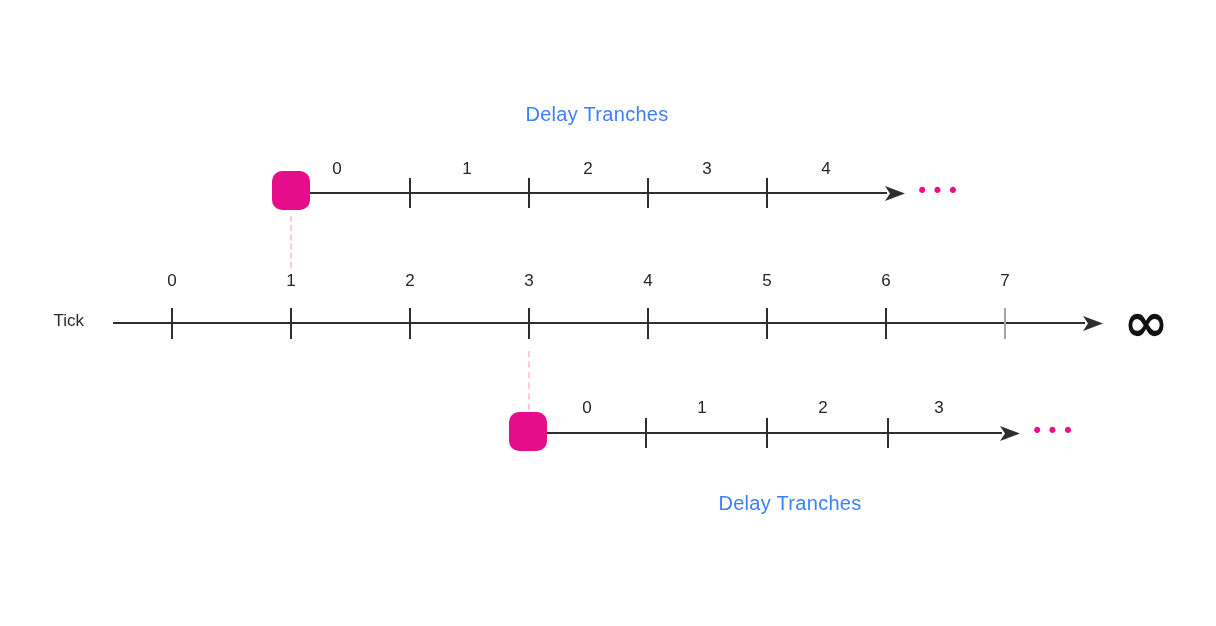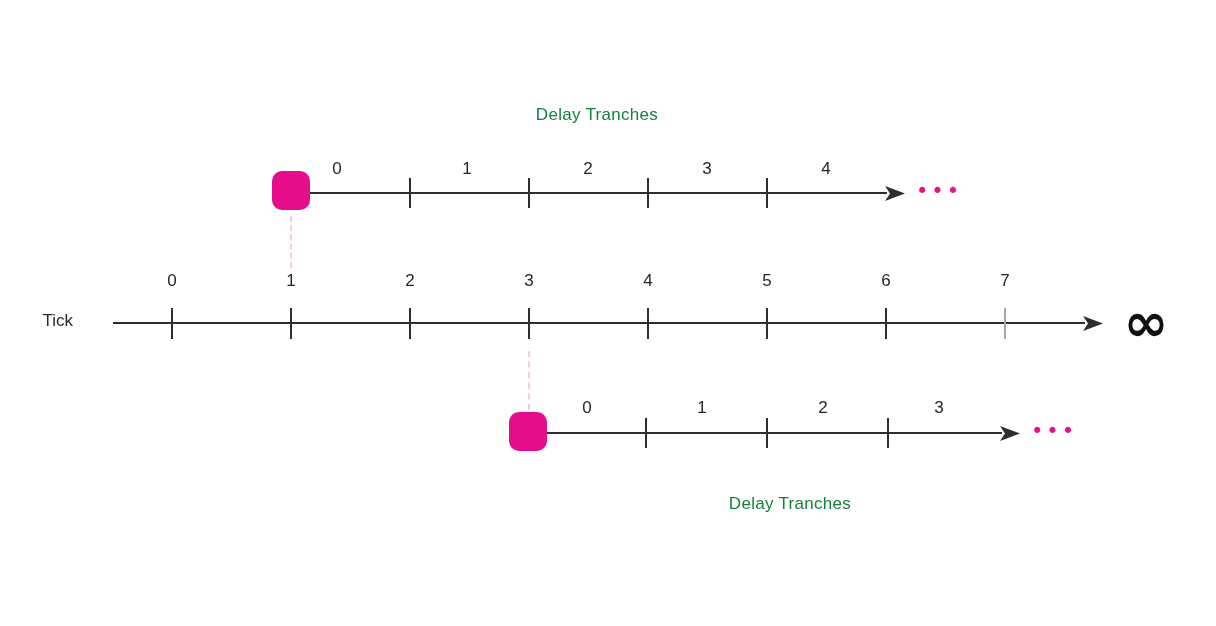--- a/index.html
+++ b/index.html
@@ -1,18 +1,18 @@
 <!DOCTYPE html>
 <html><head>
 <meta charset="utf-8">
 <style>
   html,body{margin:0;padding:0;background:#ffffff;}
   .canvas{position:relative;width:1216px;height:626px;background:#ffffff;overflow:hidden;
           font-family:"Liberation Sans","DejaVu Sans",sans-serif;color:#2b2b2b;}
-  .title{position:absolute;font-size:17px;letter-spacing:.3px;text-align:center;height:19px;line-height:19px;color:#15803d;}
+  .title{position:absolute;font-size:20px;letter-spacing:.3px;text-align:center;height:19px;line-height:19px;color:#3b82f6;}
   .axis-label{position:absolute;font-size:17px;text-align:right;height:19px;line-height:19px;color:#2b2b2b;}
   .num{position:absolute;width:40px;font-size:17px;text-align:center;height:18px;line-height:18px;color:#262626;}
   .hline{position:absolute;height:2px;background:#2e2e2e;}
   .tick{position:absolute;width:2px;background:#2e2e2e;}
   .tick.grey{background:#a5a5a5;}
   .marker{position:absolute;width:38px;height:39px;border-radius:10px;background:#e60d8a;}
   .dash{position:absolute;width:0;border-left:2px dashed #f8c9df;}
   .dots{position:absolute;width:50px;text-align:center;font-size:21px;letter-spacing:3px;
         color:#ee0e88;height:18px;line-height:15px;font-family:"DejaVu Sans",sans-serif;}
   .infinity{position:absolute;left:1118px;top:295px;width:56px;height:54px;display:flex;
@@ -42,21 +42,21 @@
   <div class="tick" style="left:766px;top:178px;height:30px"></div>
 
   <span class="num" style="left:317px;top:160px">0</span>
   <span class="num" style="left:447px;top:160px">1</span>
   <span class="num" style="left:568px;top:160px">2</span>
   <span class="num" style="left:687px;top:160px">3</span>
   <span class="num" style="left:806px;top:160px">4</span>
 
   <span class="dots" style="left:914px;top:184px">•••</span>
 
-  <div class="axis-label" style="left:13px;top:311px;width:60px">Tick</div>
+  <div class="axis-label" style="left:24px;top:311px;width:60px">Tick</div>
 
   <div class="hline" style="left:113px;top:322px;width:972px"></div>
   <svg class="arrowhead" style="left:1083px;top:316px" width="20" height="15" viewBox="0 0 20 15">
     <polygon points="0,0 20,7.5 0,15 5,7.5" fill="#2e2e2e"></polygon>
   </svg>
 
   <div class="tick" style="left:171px;top:308px;height:31px"></div>
   <div class="tick" style="left:290px;top:308px;height:31px"></div>
   <div class="tick" style="left:409px;top:308px;height:31px"></div>
   <div class="tick" style="left:528px;top:308px;height:31px"></div>

